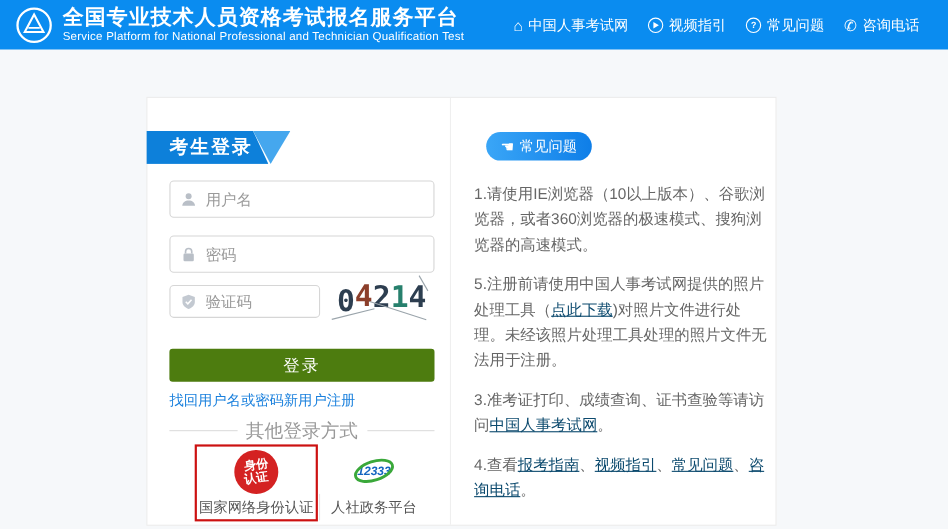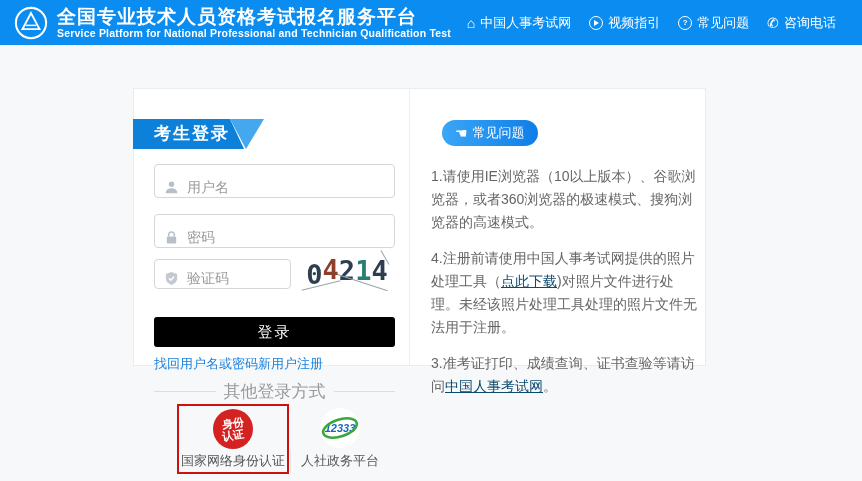--- a/index.html
+++ b/index.html
@@ -12,34 +12,34 @@
   }
   
   .topbar {
     position:absolute; left:0; top:0; width:862px; height:45px;
     background:#0a8cf0; display:flex; align-items:center;
     color:#fff; padding:0 26px 0 14px;
   }
   .logo { width:34px; height:34px; flex:0 0 auto; margin-right:9px; }
   .title-block { line-height:1.15; }
   .site-title { font-size:19px; font-weight:bold; letter-spacing:1px; }
-  .site-subtitle { font-size:10.5px; font-weight:bold; letter-spacing:0.2px; }
+  .site-subtitle { font-size:10.5px; font-weight:normal; letter-spacing:0.2px; }
   .topnav { margin-left:auto; display:flex; align-items:center; gap:18px; font-size:13px; }
   .topnav .nav-item { display:flex; align-items:center; gap:5px; cursor:pointer; white-space:nowrap; }
   .glyph-ico { font-size:14px; line-height:1; }
   .circle-ico {
     width:14px; height:14px; border:1.4px solid #fff; border-radius:50%;
     display:inline-flex; align-items:center; justify-content:center;
     font-size:8px; line-height:1; font-weight:bold;
   }
   .play-tri { width:0; height:0; border-left:5px solid #fff; border-top:3.5px solid transparent; border-bottom:3.5px solid transparent; margin-left:1px; }
 
   
   .card {
-    position:absolute; left:133px; top:88px; width:573px; height:278px;
+    position:absolute; left:133px; top:88px; width:573px; height:390px;
     background:#fff; border:1px solid #ececec; display:flex;
   }
   .left-pane { width:280px; position:relative; }
   .pane-divider { width:1px; background:#efefef; }
   .right-pane { flex:1; padding:31px 8px 0 21px; position:relative; }
 
   
   .ribbon { position:absolute; left:-1px; top:30px; width:132px; height:30px; }
   .ribbon .rb-dark {
     position:absolute; inset:0; background:#0d80da;
@@ -51,21 +51,21 @@
   }
   .ribbon .rb-text {
     position:absolute; left:21px; top:0; line-height:30px;
     color:#fff; font-size:17px; font-weight:bold; letter-spacing:2px;
   }
 
   
   .input-box {
     position:absolute; left:20px; width:241px; height:34px;
     border:1px solid #d6d6d6; border-radius:4px; background:#fff;
-    display:flex; align-items:flex-end; padding:2px 9px;
+    display:flex; align-items:center; padding:2px 9px;
   }
   .input-box svg { flex:0 0 auto; margin-right:8px; }
   .input-box input {
     border:none; outline:none; flex:1; font-size:14px; color:#333;
     font-family:inherit; background:transparent; min-width:0;
   }
   .input-box input::placeholder { color:#9a9a9a; }
   .box-user { top:75px; }
   .box-pass { top:125px; }
   .box-captcha { top:170px; width:137px; height:30px; }
@@ -84,21 +84,21 @@
   .captcha-img span:nth-child(4){ transform:translateY(4px); }
   .captcha-img span:nth-child(5){ transform:translateY(-1px); }
   .cap-line { position:absolute; background:#9aa4ab; height:1px; }
   .cap-line1 { width:60px; left:30px; top:34px; transform:rotate(18deg); }
   .cap-line2 { width:40px; left:2px;  top:38px; transform:rotate(-14deg); }
   .cap-line3 { width:16px; left:78px; top:10px; transform:rotate(60deg); }
 
   
   .login-btn {
     position:absolute; left:20px; top:228px; width:241px; height:30px;
-    background:#000000; color:#fff; border:none; border-radius:3px;
+    background:#4d7c0f; color:#fff; border:none; border-radius:3px;
     font-size:15px; letter-spacing:2px; cursor:pointer; font-family:inherit;
   }
   .links-row {
     position:absolute; left:20px; top:266px; width:241px;
     display:flex; justify-content:flex-start; font-size:13px;
   }
   .blue-link { color:#1a80dd; text-decoration:none; cursor:pointer; }
 
   
   .other-divider {
@@ -259,17 +259,18 @@
 
   <div class="right-pane">
     <div class="tips-head">
       <button class="faq-pill">
         <span class="hand-ico">☚</span>
         <span>常见问题</span>
       </button>
     </div>
     <div class="tips-list">
       <p><span>1.请使用IE浏览器（10以上版本）、谷歌浏览器，或者360浏览器的极速模式、搜狗浏览器的高速模式。</span></p>
-      <p><span>4.注册前请使用中国人事考试网提供的照片处理工具（</span><span class="tip-link">点此下载</span><span>)对照片文件进行处理。未经该照片处理工具处理的照片文件无法用于注册。</span></p>
+      <p><span>5.注册前请使用中国人事考试网提供的照片处理工具（</span><span class="tip-link">点此下载</span><span>)对照片文件进行处理。未经该照片处理工具处理的照片文件无法用于注册。</span></p>
       <p><span>3.准考证打印、成绩查询、证书查验等请访问</span><span class="tip-link">中国人事考试网</span><span>。</span></p>
+      <p><span>4.查看</span><span class="tip-link">报考指南</span><span>、</span><span class="tip-link">视频指引</span><span>、</span><span class="tip-link">常见问题</span><span>、</span><span class="tip-link">咨询电话</span><span>。</span></p>
     </div>
   </div>
 </div>
 
 </body></html>

